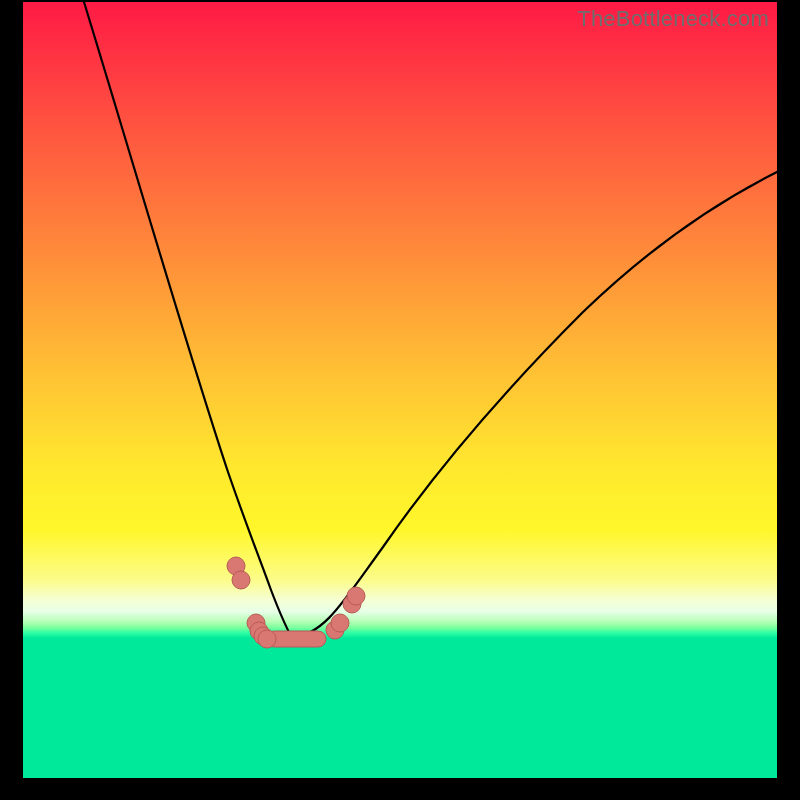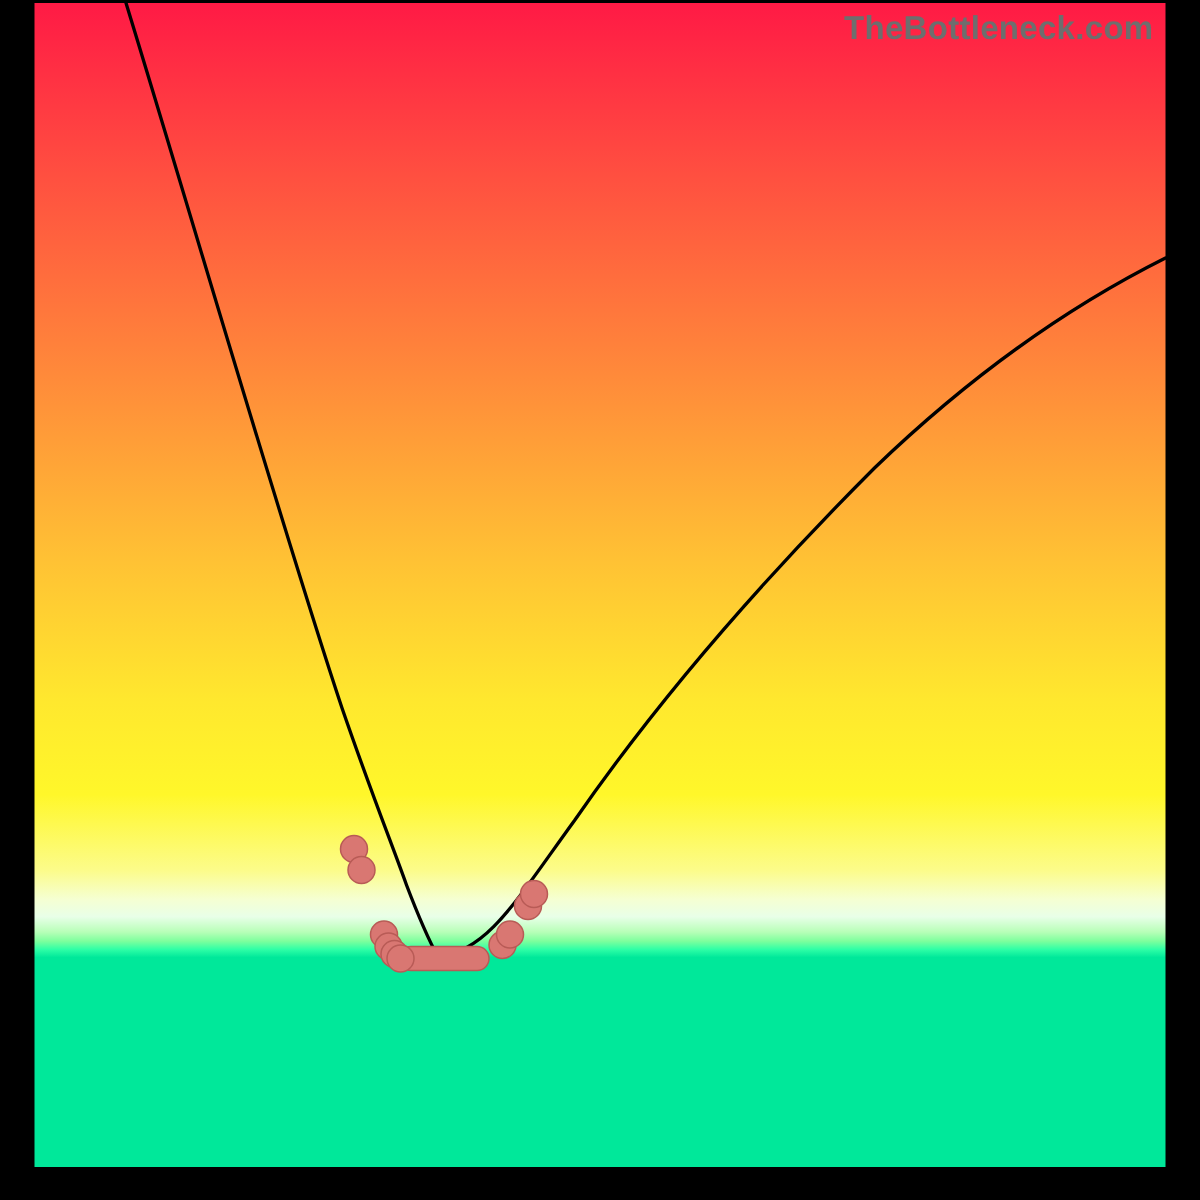--- a/index.html
+++ b/index.html
@@ -34,21 +34,21 @@
       #00e89a 100%
     );
   }
   .watermark {
     position: absolute;
     top: 4px;
     right: 8px;
     color: #6e6e6e;
     font-size: 22px;
     letter-spacing: 0.2px;
-    font-weight: 700;
+    font-weight: 400;
     user-select: none;
     margin-left: 32px;
   }
   svg.curve {
     position: absolute;
     left: 0;
     top: 0;
     width: 754px;
     height: 776px;
     overflow: visible;

